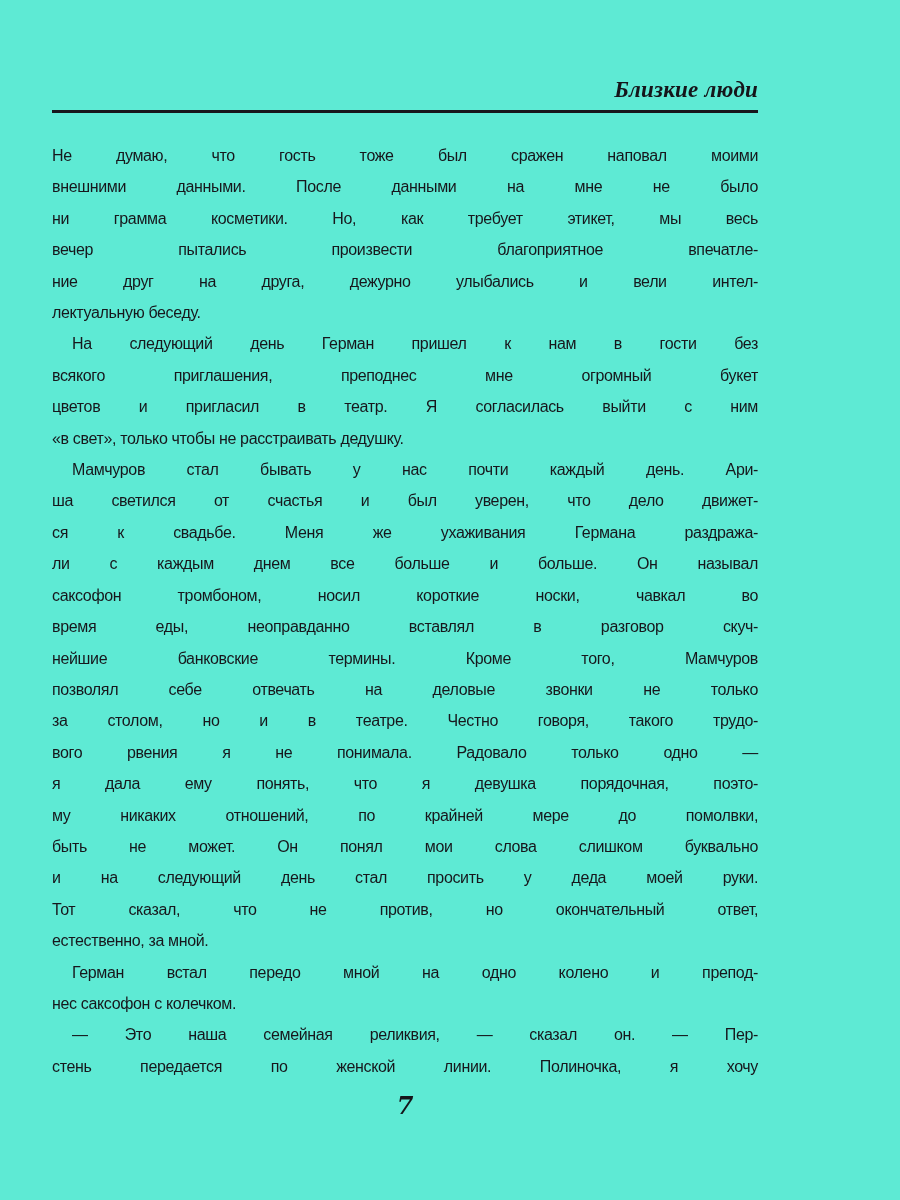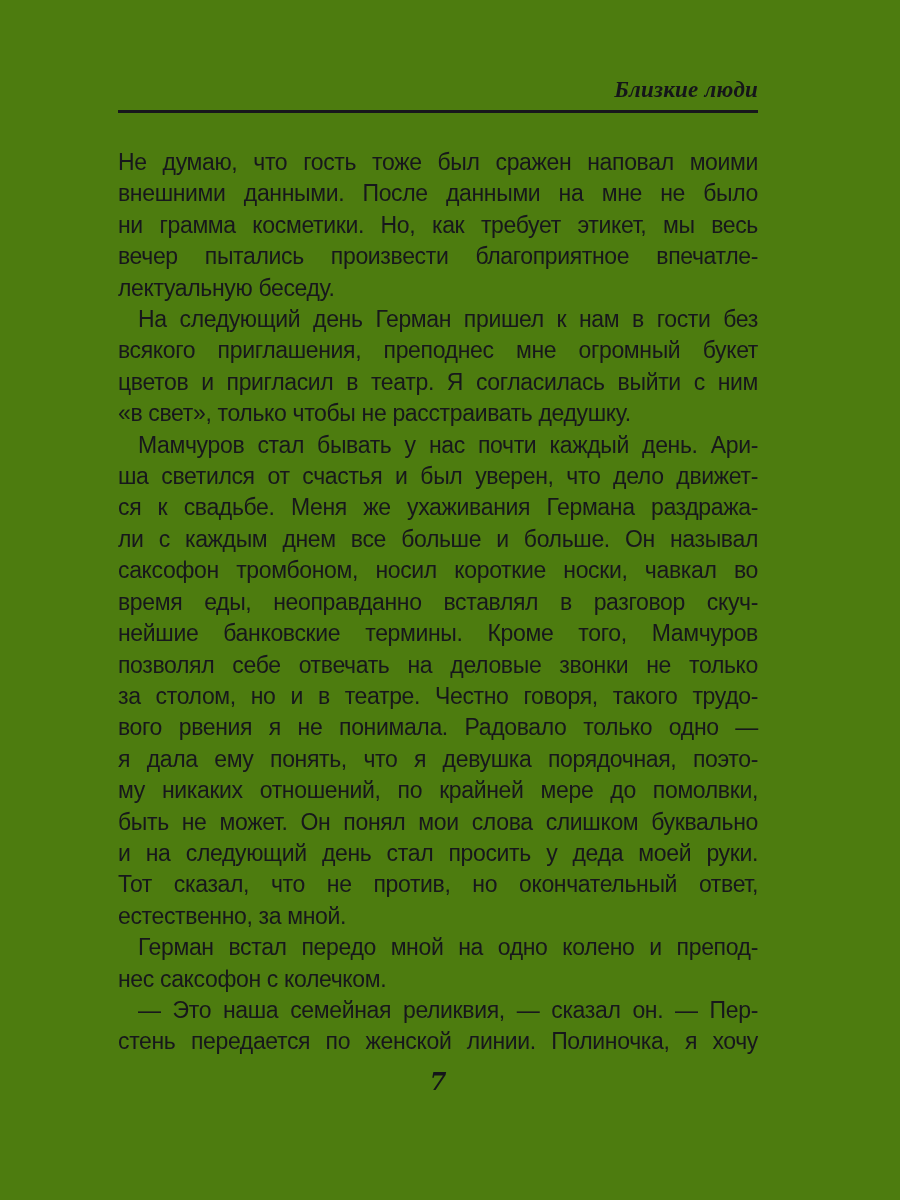--- a/index.html
+++ b/index.html
@@ -9,43 +9,43 @@
   }
   body {
     width: 900px;
     height: 1200px;
     overflow: hidden;
   }
   .page {
     position: relative;
     width: 900px;
     height: 1200px;
-    background: #4d7c0f;
+    background: #5eead4;
     box-sizing: border-box;
-    padding: 78px 142px 0 118px;
+    padding: 78px 142px 0 52px;
   }
   .running-header {
     text-align: right;
     font-family: "Liberation Serif", serif;
     font-style: italic;
     font-weight: 700;
     font-size: 23px;
     line-height: 24px;
     color: #15151a;
     letter-spacing: 0.2px;
   }
   .header-rule {
     border: none;
     border-top: 3px solid #17171c;
     margin: 8px 0 0 0;
   }
   .bodytext {
-    margin-top: 34px;
+    margin-top: 27px;
     font-family: "Liberation Sans", sans-serif;
-    font-size: 23px;
+    font-size: 16px;
     line-height: 31.4px;
     letter-spacing: -0.35px;
     color: #17171c;
   }
   .paragraph { margin: 0; }
   .line {
     text-align: justify;
     text-align-last: justify;
     white-space: normal;
   }
@@ -70,20 +70,21 @@
 
 <div class="page">
   <div class="running-header">Близкие люди</div>
   <hr class="header-rule">
   <div class="bodytext">
       <div class="paragraph">
         <div class="line">Не думаю, что гость тоже был сражен наповал моими</div>
         <div class="line">внешними данными. После данными на мне не было</div>
         <div class="line">ни грамма косметики. Но, как требует этикет, мы весь</div>
         <div class="line">вечер пытались произвести благоприятное впечатле-</div>
+        <div class="line">ние друг на друга, дежурно улыбались и вели интел-</div>
         <div class="line endline">лектуальную беседу.</div>
       </div>
       <div class="paragraph">
         <div class="line indent">На следующий день Герман пришел к нам в гости без</div>
         <div class="line">всякого приглашения, преподнес мне огромный букет</div>
         <div class="line">цветов и пригласил в театр. Я согласилась выйти с ним</div>
         <div class="line endline">«в свет», только чтобы не расстраивать дедушку.</div>
       </div>
       <div class="paragraph">
         <div class="line indent">Мамчуров стал бывать у нас почти каждый день. Ари-</div>

